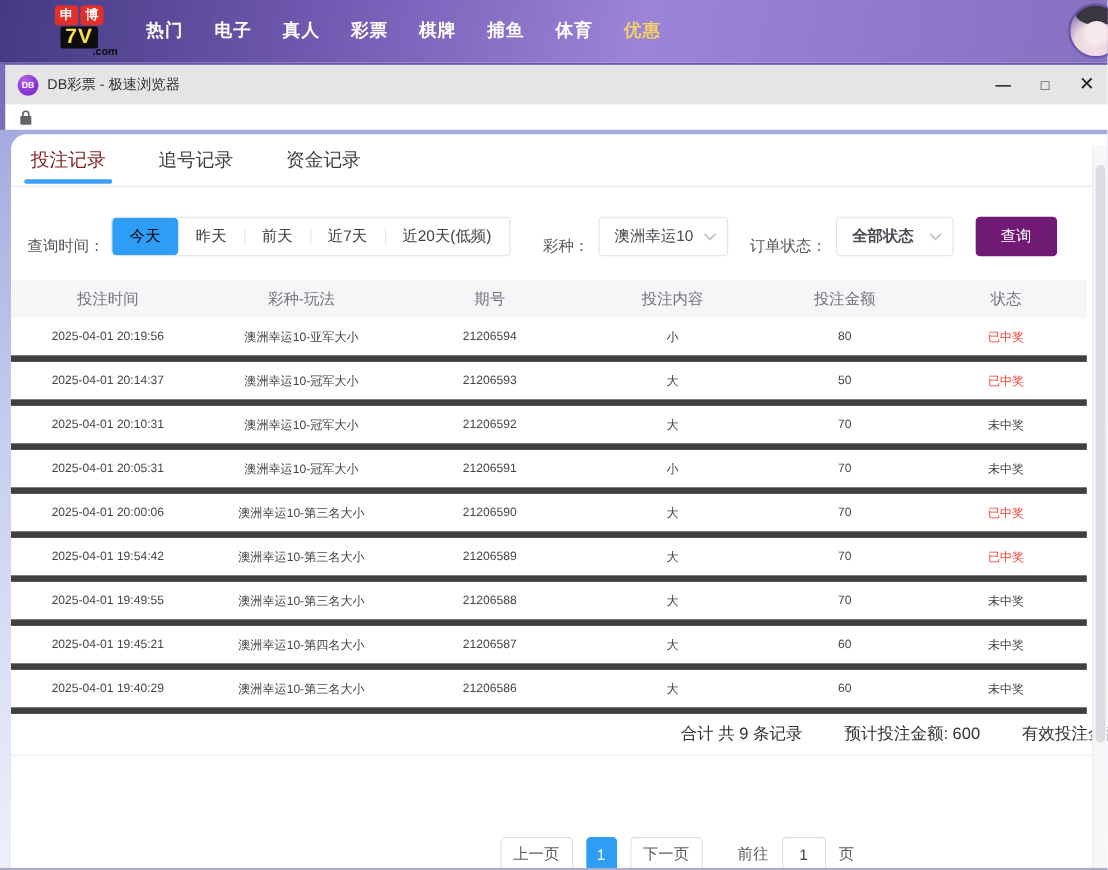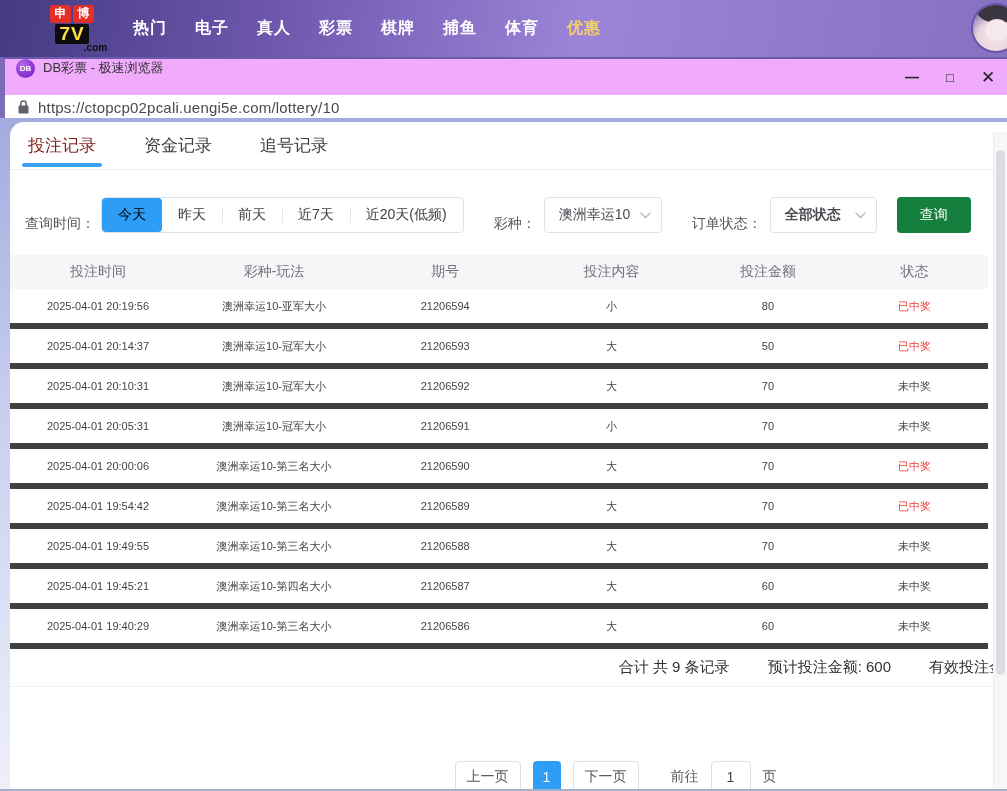--- a/index.html
+++ b/index.html
@@ -24,21 +24,21 @@
   .avatar { position:absolute; top:3px; right:-14px; width:50px; height:50px; border-radius:50%;
     border:2px solid #6a55ab; overflow:hidden; cursor:pointer;
     background:radial-gradient(circle at 45% 72%, #f4e4e8 0%, #ecd6de 38%, #a492bd 62%, #4a4258 100%); }
   .avatar::before { content:""; position:absolute; top:-6px; left:4px; width:42px; height:24px;
     border-radius:50%; background:#3a3640; }
   .avatar::after { content:""; position:absolute; top:14px; left:12px; width:24px; height:22px;
     border-radius:50%; background:radial-gradient(circle at 50% 60%, #f6e9ec 60%, #e7cdd6 100%); }
 
   
   .chrome { border-top:2px solid #6b59ad; border-left:5px solid #7e6cba; }
-  .titlebar { height:36px; background:#f0abfc; display:flex; align-items:flex-start; position:relative; }
+  .titlebar { height:36px; background:#e5e5e5; display:flex; align-items:center; position:relative; }
   .favicon { margin-left:11px; width:19px; height:19px; border-radius:50%;
     background:radial-gradient(circle at 35% 30%, #b06ae4 0%, #8d35d6 55%, #7a20c6 100%);
     color:#fff; font-size:8px; font-weight:700; display:flex; align-items:center; justify-content:center; }
   .window-title { margin-left:8px; font-size:13px; color:#333; }
   .win-controls { position:absolute; right:0; top:0; height:100%; display:flex; align-items:center; }
   .win-btn { width:38px; text-align:center; color:#222; cursor:pointer; }
   .win-btn.min { font-size:14px; font-weight:700; }
   .win-btn.max { font-size:13px; }
   .win-btn.cls { font-size:17px; }
   .urlbar { height:24px; background:#fff; display:flex; align-items:center; cursor:text; }
@@ -70,24 +70,24 @@
   .seg-group { display:inline-flex; align-items:stretch; height:36px; border:1px solid #dfe2e8;
     border-radius:4px; overflow:hidden; margin-left:6px; background:#fff; }
   .seg { padding:0 16px; display:flex; align-items:center; font-size:14px; color:#3f3f46;
     cursor:pointer; position:relative; }
   .seg + .seg::before { content:""; position:absolute; left:0; top:9px; bottom:9px; width:1px; background:#e3e6ec; }
   .seg.active { background:#2e9df5; color:#000000; border-radius:4px; }
   .seg.active::before, .seg.active + .seg::before { display:none; }
   .select { display:inline-flex; align-items:center; justify-content:space-between; height:36px;
     border:1px solid #dfe2e8; border-radius:4px; padding:0 10px 0 14px; margin-left:8px;
     font-size:14px; color:#4a4a52; cursor:pointer; background:#fff; }
-  .select.lottery { width:118px; margin-right:30px;}
+  .select.lottery { width:118px; margin-right:20px;}
   .select.status  { width:107px;  margin-right:20px;font-weight:bold;}
   .gap-l { margin-left:30px; }
-  .btn-primary { width:74px; height:36px; border:none; border-radius:4px; background:#15803d;
+  .btn-primary { width:74px; height:36px; border:none; border-radius:4px; background:#701a75;
     color:#fff; font-size:14px; cursor:pointer; font-family:inherit; }
 
   
   .table { margin-top:22px; margin-right:19px; }
   .thead { display:flex; height:34px; align-items:center; background:#f6f6f8;
     font-size:14px; color:#717179; }
   .tr { display:flex; height:40px; align-items:center; border-bottom:6px solid #404040;
     font-size:11px; color:#43434a; }
   .th,.td { text-align:center; }
   .c1{width:18%;} .c2{width:18%;} .c3{width:17%;} .c4{width:17%;} .c5{width:15%;} .c6{width:15%;}
@@ -148,31 +148,30 @@
         <span class="win-btn min">—</span>
         <span class="win-btn max">□</span>
         <span class="win-btn cls">✕</span>
       </div>
     </div>
     <div class="urlbar">
       <svg class="lock" width="11" height="14" viewBox="0 0 11 14">
         <rect x="0.5" y="5.5" width="10" height="8" rx="1.2" fill="#5f6368"></rect>
         <path d="M2.8 6V3.8a2.7 2.7 0 0 1 5.4 0V6" fill="none" stroke="#5f6368" stroke-width="1.5"></path>
       </svg>
-      <span class="url-text">https://ctopcp02pcali.uengi5e.com/lottery/10</span>
     </div>
   </div>
 
   <div class="page">
     <div class="card">
 
       <div class="tabs">
         <div class="tab active">投注记录</div>
+        <div class="tab">追号记录</div>
         <div class="tab">资金记录</div>
-        <div class="tab">追号记录</div>
       </div>
 
       <div class="filters">
         <span class="f-label">查询时间：</span>
         <div class="seg-group">
           <span class="seg active">今天</span>
           <span class="seg">昨天</span>
           <span class="seg">前天</span>
           <span class="seg">近7天</span>
           <span class="seg">近20天(低频)</span>

